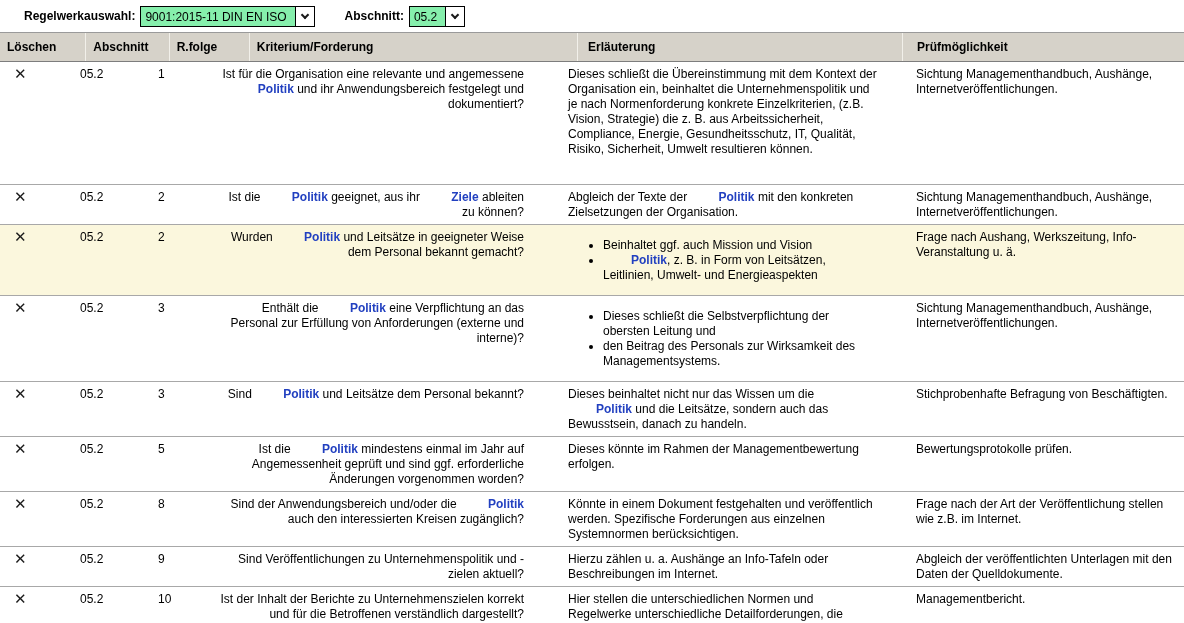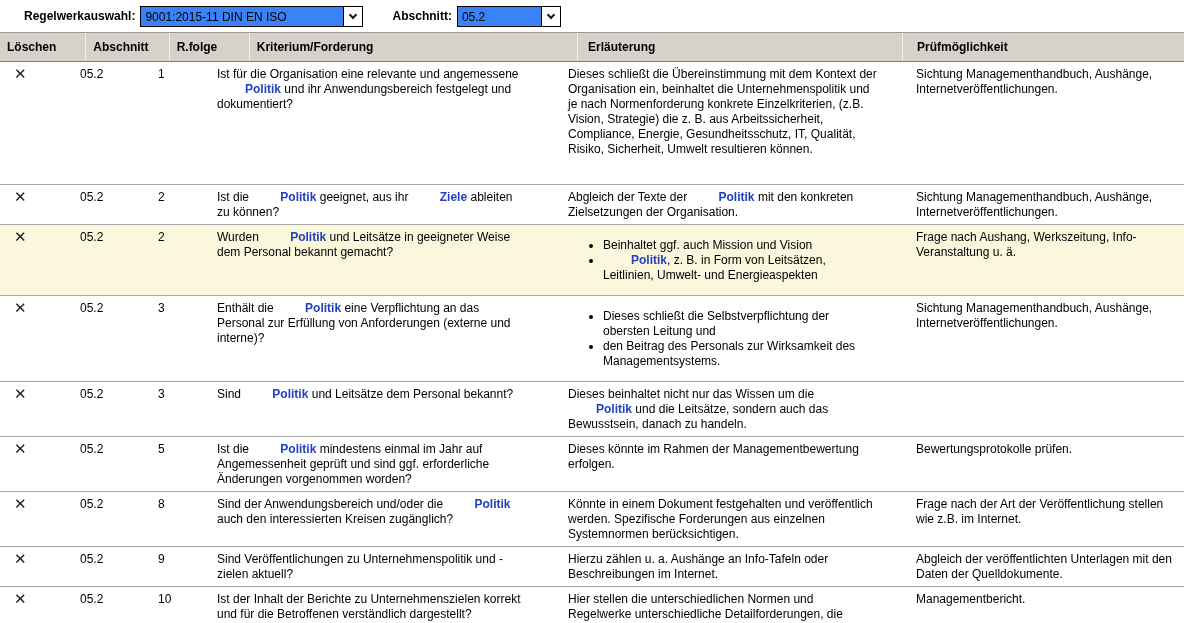--- a/index.html
+++ b/index.html
@@ -5,40 +5,40 @@
   * { box-sizing: border-box; }
   html,body { margin:0; padding:0; background:#fff; }
   body { font-family:"Liberation Sans", sans-serif; font-size:12px; color:#000; }
   .app { width:1184px; height:623px; overflow:hidden; background:#fff; position:relative; }
 
   
   .toolbar { height:33px; display:flex; align-items:center; padding-left:8px;
              border-bottom:1px solid #9a9a9a; background:#fff; }
   .tb-label { font-weight:bold; margin-right:5px; white-space:nowrap;padding-left:16px; }
   .selectbox { display:inline-flex; align-items:stretch; border:1px solid #000;
-               background:#3b82f6; height:21px; margin-right:14px; cursor:default;gap:48px; }
+               background:#86efac; height:21px; margin-right:14px; cursor:default; }
   .selectbox .val { padding:3px 8px 0 4px; white-space:nowrap; }
   .arrowbox { width:19px; border-left:1px solid #000; display:flex;
               align-items:center; justify-content:center; background:#fff; }
   .chev { width:6px; height:6px; border-right:2px solid #1a1a1a;
           border-bottom:2px solid #1a1a1a; transform:rotate(45deg); margin-top:-3px; }
 
   
   .thead { display:flex; background:#d6d2c9; height:29px;
            border-bottom:1px solid #7d7d7d;gap:20px; }
   .th { font-weight:bold; display:flex; align-items:center; padding-left:7px; height:100%; }
   .th + .th { border-left:1px solid #f2f0ea; }
   .th.c5 { padding-left:10px; }
   .th.c6 { padding-left:14px; }
 
   
   .c1 { width:73px; }
   .c2 { width:70px; }
   .c3 { width:67px; }
-  .c4 { width:348px; }
+  .c4 { width:348px;text-align:right; }
   .c5 { width:344px; }
   .c6 { width:282px; flex:1 0 auto; }
 
   
   .row { display:flex; border-bottom:1px solid #a8a8a8; background:#fff; }
   .row.hl { background:#fbf7dd; }
   .cell { padding-top:5px; padding-bottom:4px; line-height:15px; }
   .cell.c1 { padding-left:14px; }
   .cell.c2 { padding-left:7px; }
   .cell.c3 { padding-left:15px; }
@@ -145,20 +145,21 @@
     <div class="cell c6">Sichtung Managementhandbuch, Aushänge, Internetveröffentlichungen.</div>
   </div>
       <div class="row">
     <div class="cell c1">
       <span class="del">✕</span>
     </div>
     <div class="cell c2">05.2</div>
     <div class="cell c3">3</div>
     <div class="cell c4">Sind <a class="lnk">Politik</a> und Leitsätze dem Personal bekannt?</div>
     <div class="cell c5">Dieses beinhaltet nicht nur das Wissen um die <a class="lnk">Politik</a> und die Leitsätze, sondern auch das Bewusstsein, danach zu handeln.</div>
+    <div class="cell c6">Stichprobenhafte Befragung von Beschäftigten.</div>
   </div>
       <div class="row">
     <div class="cell c1">
       <span class="del">✕</span>
     </div>
     <div class="cell c2">05.2</div>
     <div class="cell c3">5</div>
     <div class="cell c4">Ist die <a class="lnk">Politik</a> mindestens einmal im Jahr auf Angemessenheit geprüft und sind ggf. erforderliche Änderungen vorgenommen worden?</div>
     <div class="cell c5">Dieses könnte im Rahmen der Managementbewertung erfolgen.</div>
     <div class="cell c6">Bewertungsprotokolle prüfen.</div>

